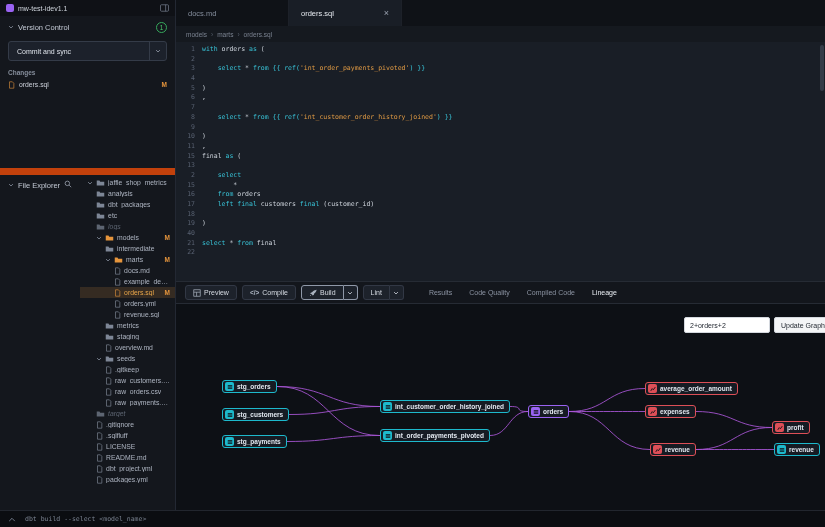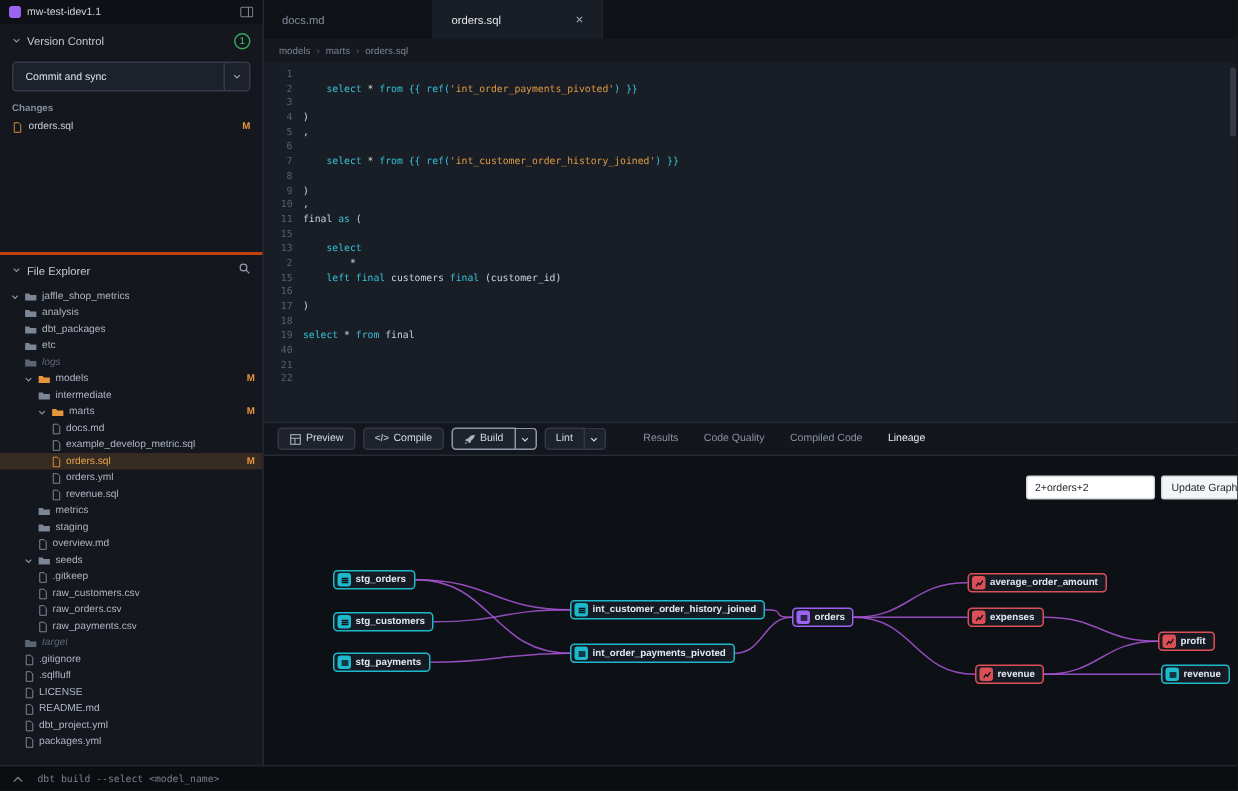--- a/index.html
+++ b/index.html
@@ -21,21 +21,21 @@
   .vcbadge{margin-left:auto;min-width:11px;height:11px;padding:0 2px;border:1px solid #36a85c;
     border-radius:6px;color:#4cc96e;font-size:6.5px;display:inline-flex;align-items:center;justify-content:center}
   .commitwrap{margin:3px 8px 0;display:flex;height:20px;border:1px solid #343b48;border-radius:3px;overflow:hidden;background:#1c212b}
   .commitmain{flex:1;border:none;background:transparent;color:#dde2ea;font-size:7px;text-align:left;padding:0 8px;font-family:inherit;cursor:pointer}
   .commitdd{width:17px;border:none;border-left:1px solid #343b48;background:transparent;color:#9aa2b0;font-size:7px;cursor:pointer;display:flex;align-items:center;justify-content:center}
   .chglabel{padding:8px 8px 2px;font-size:6.5px;color:#858d9b;font-weight:bold}
   .chgrow{display:flex;align-items:center;gap:4px;padding:0 8px;height:13px;cursor:pointer}
   .chgrow .fic{color:#e6953c;display:inline-flex}
   .chgrow .nm{font-size:6.8px;color:#cdd2db}
   .chgrow .st{margin-left:auto;font-size:6.5px;color:#e6953c;font-weight:bold}
-  .fesec{flex:1;display:flex;flex-direction:column;border-top:2px solid #c2410c;min-height:0}
+  .fesec{flex:1;display:flex;flex-direction:row;border-top:7px solid #c2410c;min-height:0}
   .fesec .schead{height:20px}
   .schead .searchic{margin-left:auto;color:#9aa2b0}
   .tree{flex:1;overflow:hidden;padding-top:2px}
   .trow{display:flex;align-items:center;gap:3px;height:11px;font-size:6.8px;color:#aeb5c2;cursor:pointer;padding-right:5px;white-space:nowrap}
   .trow .chev{color:#8b93a2;display:inline-flex;flex:0 0 auto}
   .ticon{display:inline-flex;flex:0 0 auto;color:#7d8696}
   .ticon.fil{color:#8a93a3}
   .ticon.mod{color:#e6953c}
   .trow.sel{background:rgba(230,149,60,.16)}
   .trow.sel .tlabel{color:#e8a64a}
@@ -452,34 +452,36 @@
             <div class="gl">15</div>
             <div class="gl">16</div>
             <div class="gl">17</div>
             <div class="gl">18</div>
             <div class="gl">19</div>
             <div class="gl">40</div>
             <div class="gl">21</div>
             <div class="gl">22</div>
           </div>
         <div class="code">
+            <div class="cl"><span class="tk-k">with</span><span class="tk-t"> orders </span><span class="tk-k">as</span><span class="tk-t"> (</span></div>
             <div class="cl"></div>
             <div class="cl"><span class="tk-t">    </span><span class="tk-k">select</span><span class="tk-t"> * </span><span class="tk-k">from</span><span class="tk-t"> </span><span class="tk-k">{{ ref(</span><span class="tk-s">'int_order_payments_pivoted'</span><span class="tk-k">) }}</span></div>
             <div class="cl"></div>
             <div class="cl"><span class="tk-t">)</span></div>
             <div class="cl"><span class="tk-t">,</span></div>
             <div class="cl"></div>
             <div class="cl"><span class="tk-t">    </span><span class="tk-k">select</span><span class="tk-t"> * </span><span class="tk-k">from</span><span class="tk-t"> </span><span class="tk-k">{{ ref(</span><span class="tk-s">'int_customer_order_history_joined'</span><span class="tk-k">) }}</span></div>
             <div class="cl"></div>
             <div class="cl"><span class="tk-t">)</span></div>
             <div class="cl"><span class="tk-t">,</span></div>
             <div class="cl"><span class="tk-t">final </span><span class="tk-k">as</span><span class="tk-t"> (</span></div>
             <div class="cl"></div>
             <div class="cl"><span class="tk-t">    </span><span class="tk-k">select</span></div>
             <div class="cl"><span class="tk-t">        *</span></div>
+            <div class="cl"><span class="tk-t">    </span><span class="tk-k">from</span><span class="tk-t"> orders</span></div>
             <div class="cl"><span class="tk-t">    </span><span class="tk-k">left final</span><span class="tk-t"> customers </span><span class="tk-k">final</span><span class="tk-t"> (customer_id)</span></div>
             <div class="cl"></div>
             <div class="cl"><span class="tk-t">)</span></div>
             <div class="cl"></div>
             <div class="cl"><span class="tk-k">select</span><span class="tk-t"> * </span><span class="tk-k">from</span><span class="tk-t"> final</span></div>
           </div>
         <div class="vscroll"></div>
       </div>
 
       <div class="toolbar">

